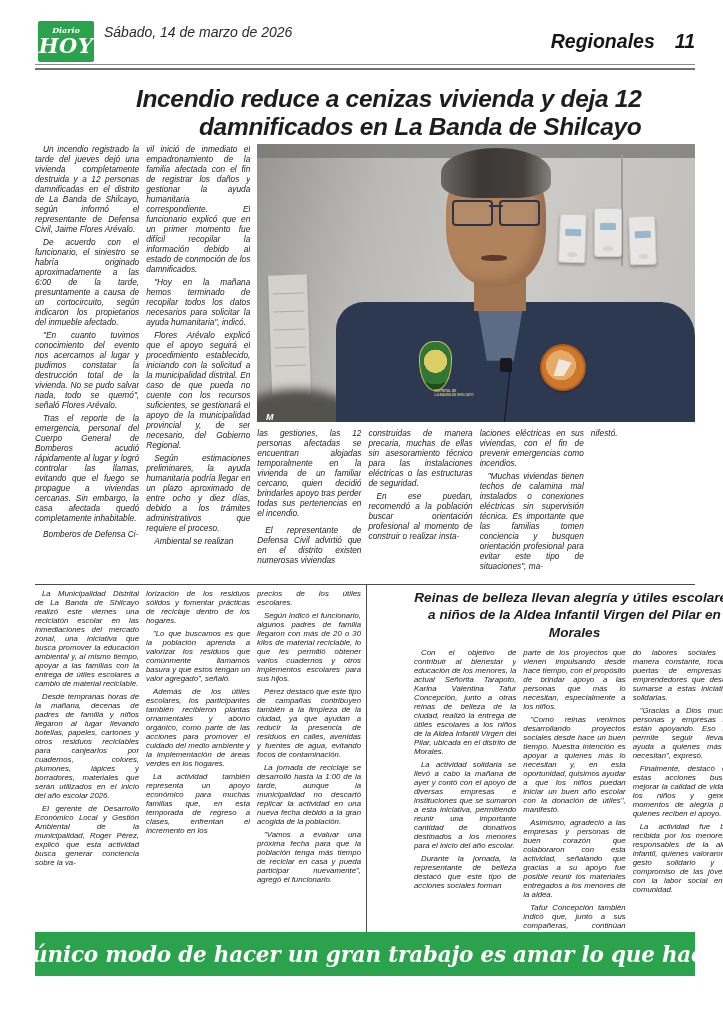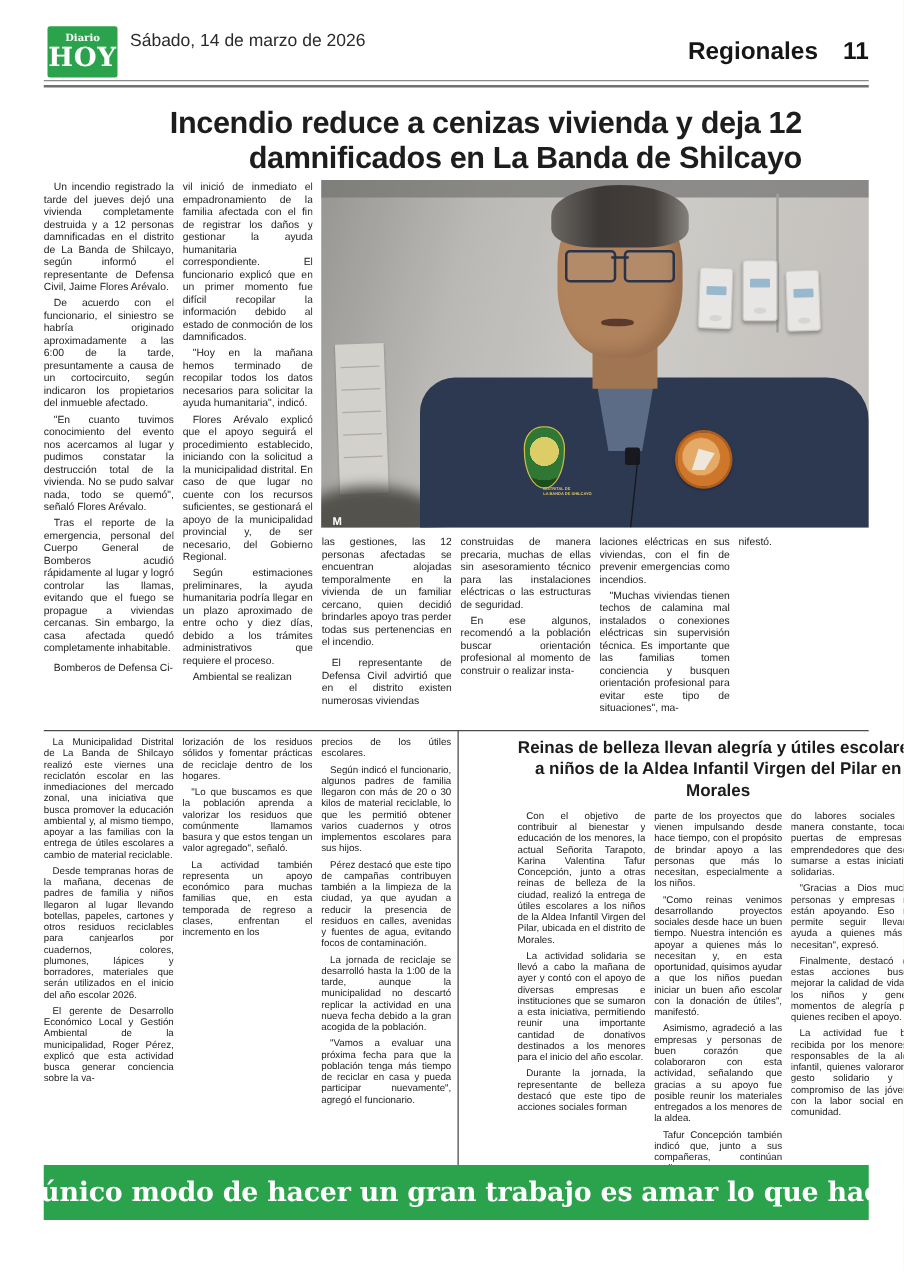--- a/index.html
+++ b/index.html
@@ -1,17 +1,17 @@
 <!DOCTYPE html>
 <html><head>
 <meta charset="utf-8">
 <style>
   html,body{margin:0;padding:0;background:#f2f2f0;}
   .page{position:relative;width:723px;height:1024px;background:#ffffff;
-        font-family:"Liberation Sans",sans-serif;color:#1c1c1c;overflow:hidden;margin:0 auto;}
+        font-family:"Liberation Sans",sans-serif;color:#1c1c1c;overflow:hidden;margin:0 auto;font-style:italic;}
 
   
   .logo{position:absolute;left:38px;top:21px;width:56px;height:41px;border-radius:2px;
         display:flex;flex-direction:column;align-items:center;justify-content:center;color:#fff;}
   .logo-top{font-size:8px;font-weight:bold;font-family:"DejaVu Serif",serif;line-height:9px;}
   .logo-main{font-size:21px;font-weight:bold;font-family:"DejaVu Serif",serif;line-height:22px;letter-spacing:.5px;}
   .masthead-date{position:absolute;left:104px;top:24px;font-size:14px;color:#2a2a2a;}
   .section-row{position:absolute;right:28px;top:30px;display:flex;align-items:baseline;gap:20px;
                font-weight:bold;font-size:19.5px;color:#161616;}
   .header-rule{position:absolute;left:35px;right:28px;top:64px;height:3px;
@@ -111,21 +111,21 @@
     <div class="col span2" style="grid-column:1;">
       <p>Un incendio registrado la tarde del jueves dejó una vivienda completamente destruida y a 12 personas damnificadas en el distrito de La Banda de Shilcayo, según informó el representante de Defensa Civil, Jaime Flores Arévalo.</p>
       <p>De acuerdo con el funcionario, el siniestro se habría originado aproximadamente a las 6:00 de la tarde, presuntamente a causa de un cortocircuito, según indicaron los propietarios del inmueble afectado.</p>
       <p>"En cuanto tuvimos conocimiento del evento nos acercamos al lugar y pudimos constatar la destrucción total de la vivienda. No se pudo salvar nada, todo se quemó", señaló Flores Arévalo.</p>
       <p>Tras el reporte de la emergencia, personal del Cuerpo General de Bomberos acudió rápidamente al lugar y logró controlar las llamas, evitando que el fuego se propague a viviendas cercanas. Sin embargo, la casa afectada quedó completamente inhabitable.</p>
       <p style="margin-top:6px">Bomberos de Defensa Ci-</p>
     </div>
     <div class="col span2" style="grid-column:2;">
       <p class="frag">vil inició de inmediato el empadronamiento de la familia afectada con el fin de registrar los daños y gestionar la ayuda humanitaria correspondiente. El funcionario explicó que en un primer momento fue difícil recopilar la información debido al estado de conmoción de los damnificados.</p>
       <p>"Hoy en la mañana hemos terminado de recopilar todos los datos necesarios para solicitar la ayuda humanitaria", indicó.</p>
-      <p>Flores Arévalo explicó que el apoyo seguirá el procedimiento establecido, iniciando con la solicitud a la municipalidad distrital. En caso de que lugar no cuente con los recursos suficientes, se gestionará el apoyo de la municipalidad provincial y, de ser necesario, del Gobierno Regional.</p>
+      <p>Flores Arévalo explicó que el apoyo seguirá el procedimiento establecido, iniciando con la solicitud a la municipalidad distrital. En caso de que pueda no cuente con los recursos suficientes, se gestionará el apoyo de la municipalidad provincial y, de ser necesario, del Gobierno Regional.</p>
       <p>Según estimaciones preliminares, la ayuda humanitaria podría llegar en un plazo aproximado de entre ocho y diez días, debido a los trámites administrativos que requiere el proceso.</p>
       <p>Ambiental se realizan</p>
     </div>
 
     <div class="photo">
       <span class="ph-top"></span>
       <span class="ph-corner"></span>
       <span class="paper">
         <i style="top:15%"></i>
           <i style="top:30%"></i>
@@ -171,21 +171,21 @@
       <span class="ph-dim"></span>
       <span class="ph-letter">M</span>
     </div>
 
     <div class="col" style="grid-column:3;grid-row:2;">
       <p class="frag">las gestiones, las 12 personas afectadas se encuentran alojadas temporalmente en la vivienda de un familiar cercano, quien decidió brindarles apoyo tras perder todas sus pertenencias en el incendio.</p>
       <p style="margin-top:7px">El representante de Defensa Civil advirtió que en el distrito existen numerosas viviendas</p>
     </div>
     <div class="col" style="grid-column:4;grid-row:2;">
       <p class="frag">construidas de manera precaria, muchas de ellas sin asesoramiento técnico para las instalaciones eléctricas o las estructuras de seguridad.</p>
-      <p>En ese algunos, recomendó a la población buscar orientación profesional al momento de construir o realizar insta-</p>
+      <p>En ese puedan, recomendó a la población buscar orientación profesional al momento de construir o realizar insta-</p>
     </div>
     <div class="col" style="grid-column:5;grid-row:2;">
       <p class="frag">laciones eléctricas en sus viviendas, con el fin de prevenir emergencias como incendios.</p>
       <p>"Muchas viviendas tienen techos de calamina mal instalados o conexiones eléctricas sin supervisión técnica. Es importante que las familias tomen conciencia y busquen orientación profesional para evitar este tipo de situaciones", ma-</p>
     </div>
     <div class="col" style="grid-column:6;grid-row:2;">
       <p class="frag">nifestó.</p>
     </div>
   </div>
 
@@ -195,20 +195,21 @@
   <div class="sub-article rec">
     <div class="sub-cols">
       <div class="sub-col">
         <p>La Municipalidad Distrital de La Banda de Shilcayo realizó este viernes una reciclatón escolar en las inmediaciones del mercado zonal, una iniciativa que busca promover la educación ambiental y, al mismo tiempo, apoyar a las familias con la entrega de útiles escolares a cambio de material reciclable.</p>
         <p>Desde tempranas horas de la mañana, decenas de padres de familia y niños llegaron al lugar llevando botellas, papeles, cartones y otros residuos reciclables para canjearlos por cuadernos, colores, plumones, lápices y borradores, materiales que serán utilizados en el inicio del año escolar 2026.</p>
         <p>El gerente de Desarrollo Económico Local y Gestión Ambiental de la municipalidad, Roger Pérez, explicó que esta actividad busca generar conciencia sobre la va-</p>
       </div>
       <div class="sub-col">
         <p class="frag">lorización de los residuos sólidos y fomentar prácticas de reciclaje dentro de los hogares.</p>
         <p>"Lo que buscamos es que la población aprenda a valorizar los residuos que comúnmente llamamos basura y que estos tengan un valor agregado", señaló.</p>
+        <p>Además de los útiles escolares, los participantes también recibieron plantas ornamentales y abono orgánico, como parte de las acciones para promover el cuidado del medio ambiente y la implementación de áreas verdes en los hogares.</p>
         <p>La actividad también representa un apoyo económico para muchas familias que, en esta temporada de regreso a clases, enfrentan el incremento en los</p>
       </div>
       <div class="sub-col">
         <p class="frag">precios de los útiles escolares.</p>
         <p>Según indicó el funcionario, algunos padres de familia llegaron con más de 20 o 30 kilos de material reciclable, lo que les permitió obtener varios cuadernos y otros implementos escolares para sus hijos.</p>
         <p>Pérez destacó que este tipo de campañas contribuyen también a la limpieza de la ciudad, ya que ayudan a reducir la presencia de residuos en calles, avenidas y fuentes de agua, evitando focos de contaminación.</p>
         <p>La jornada de reciclaje se desarrolló hasta la 1:00 de la tarde, aunque la municipalidad no descartó replicar la actividad en una nueva fecha debido a la gran acogida de la población.</p>
         <p>"Vamos a evaluar una próxima fecha para que la población tenga más tiempo de reciclar en casa y pueda participar nuevamente", agregó el funcionario.</p>
       </div>
     </div>

